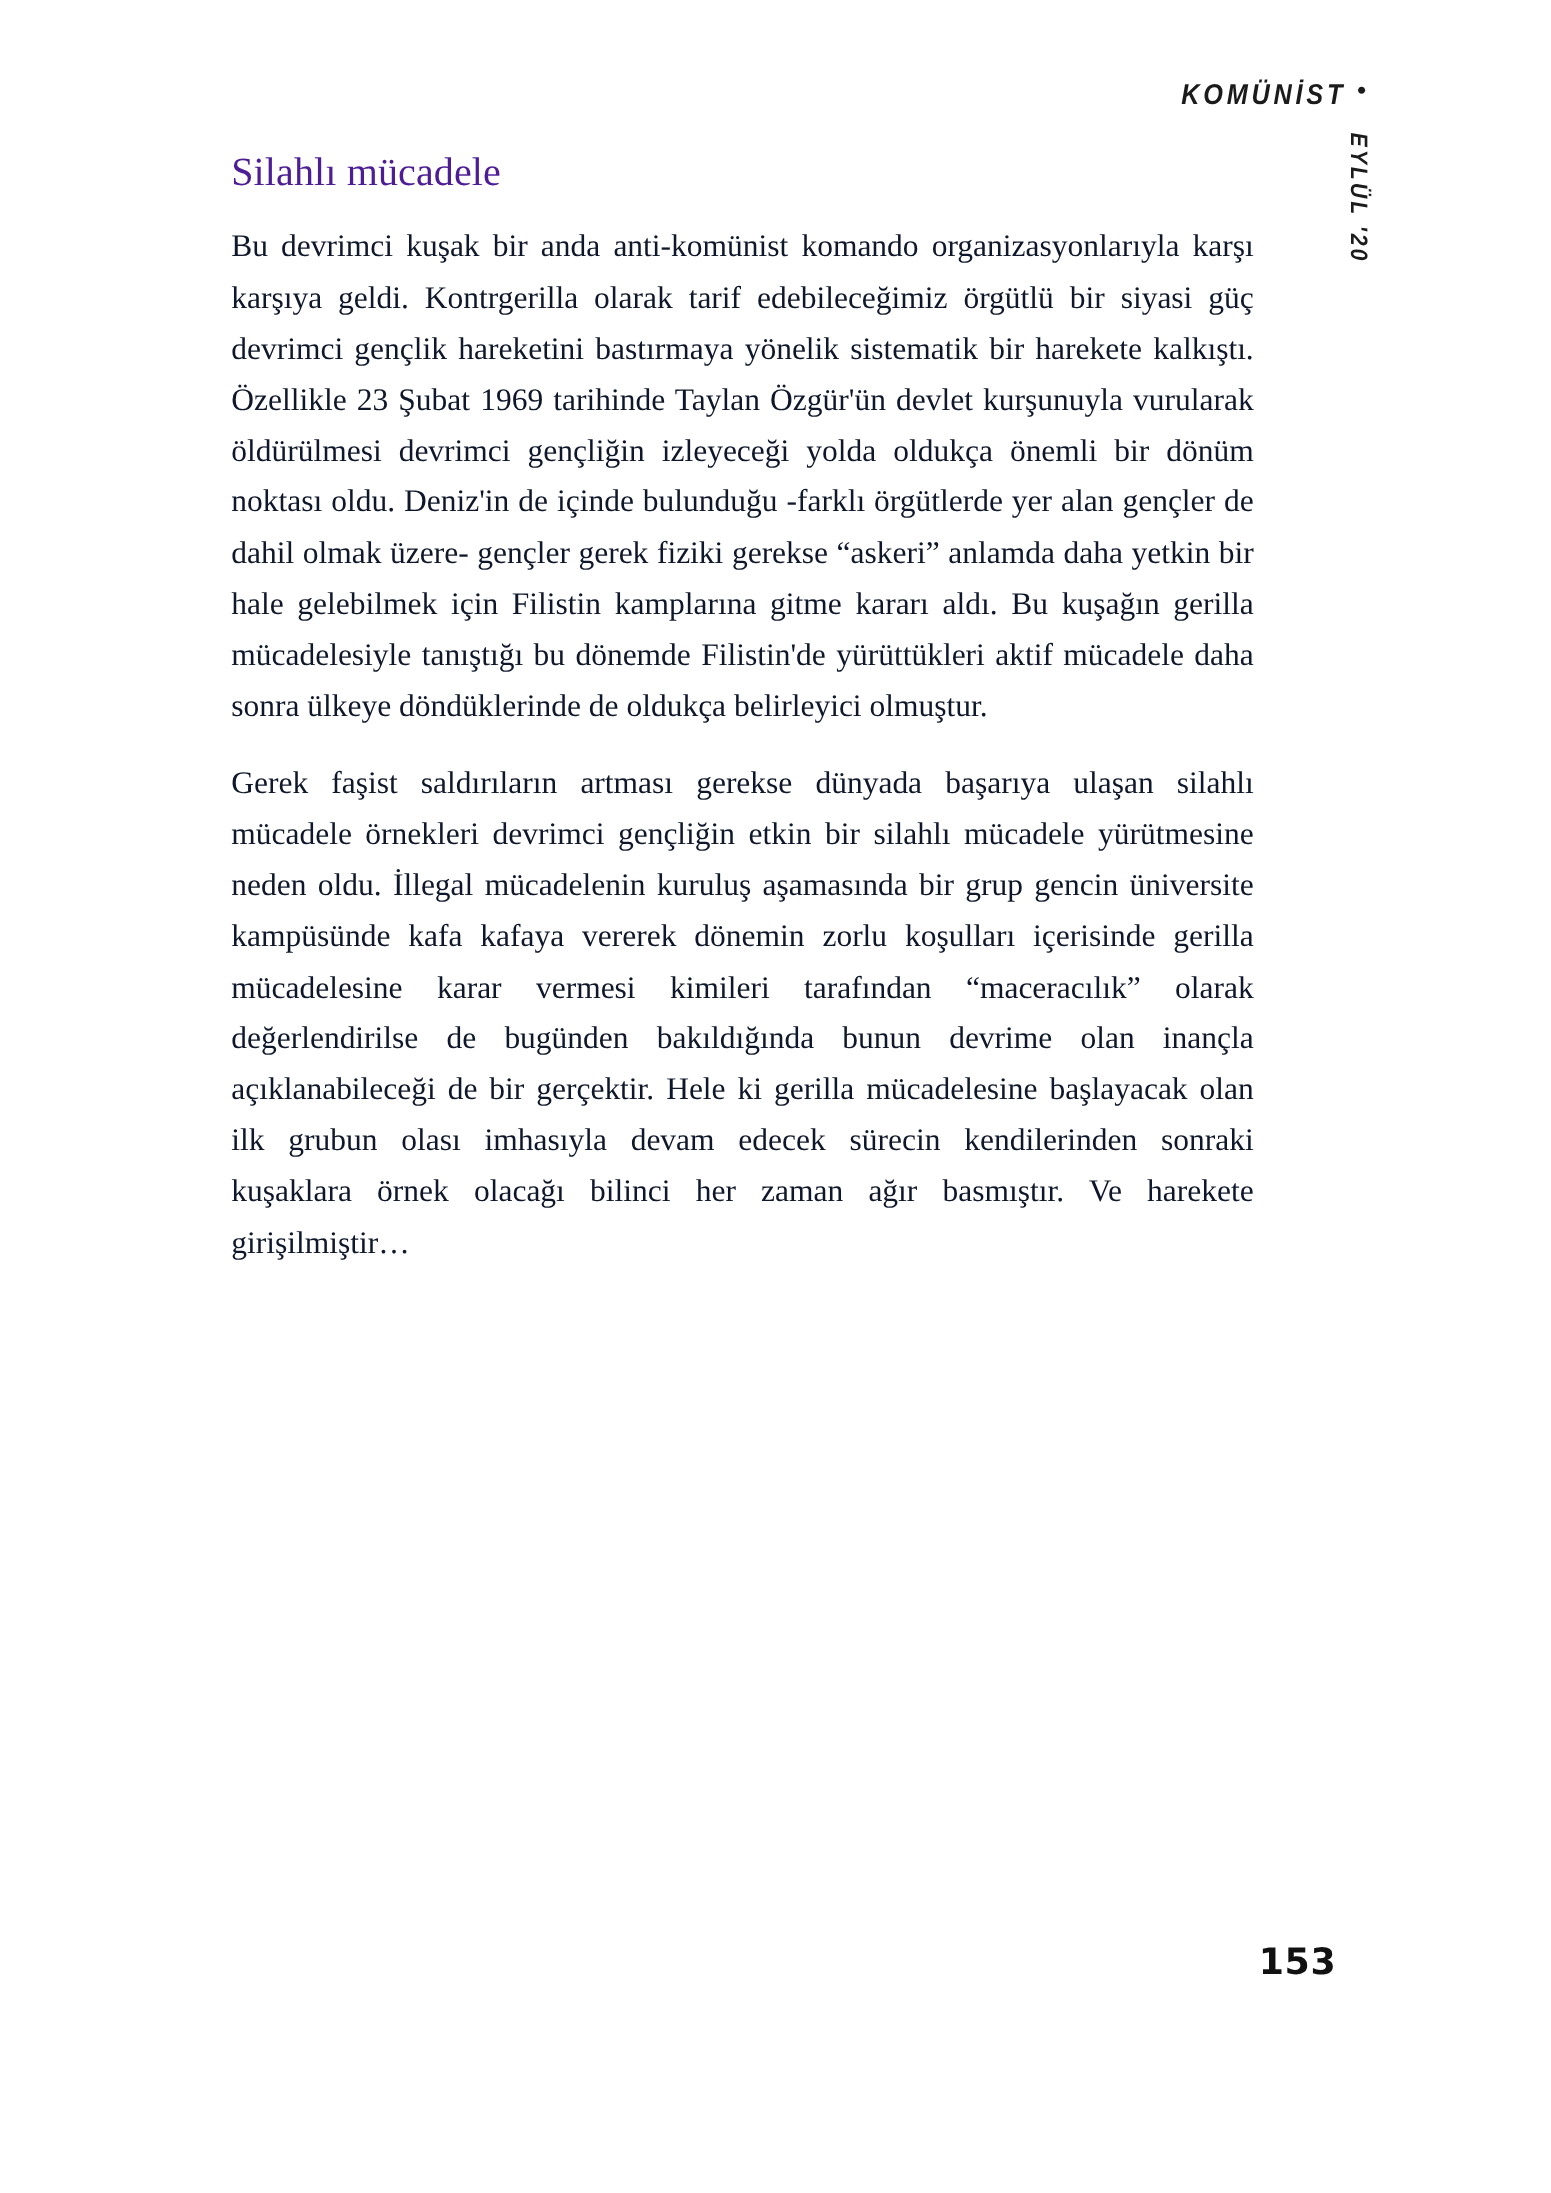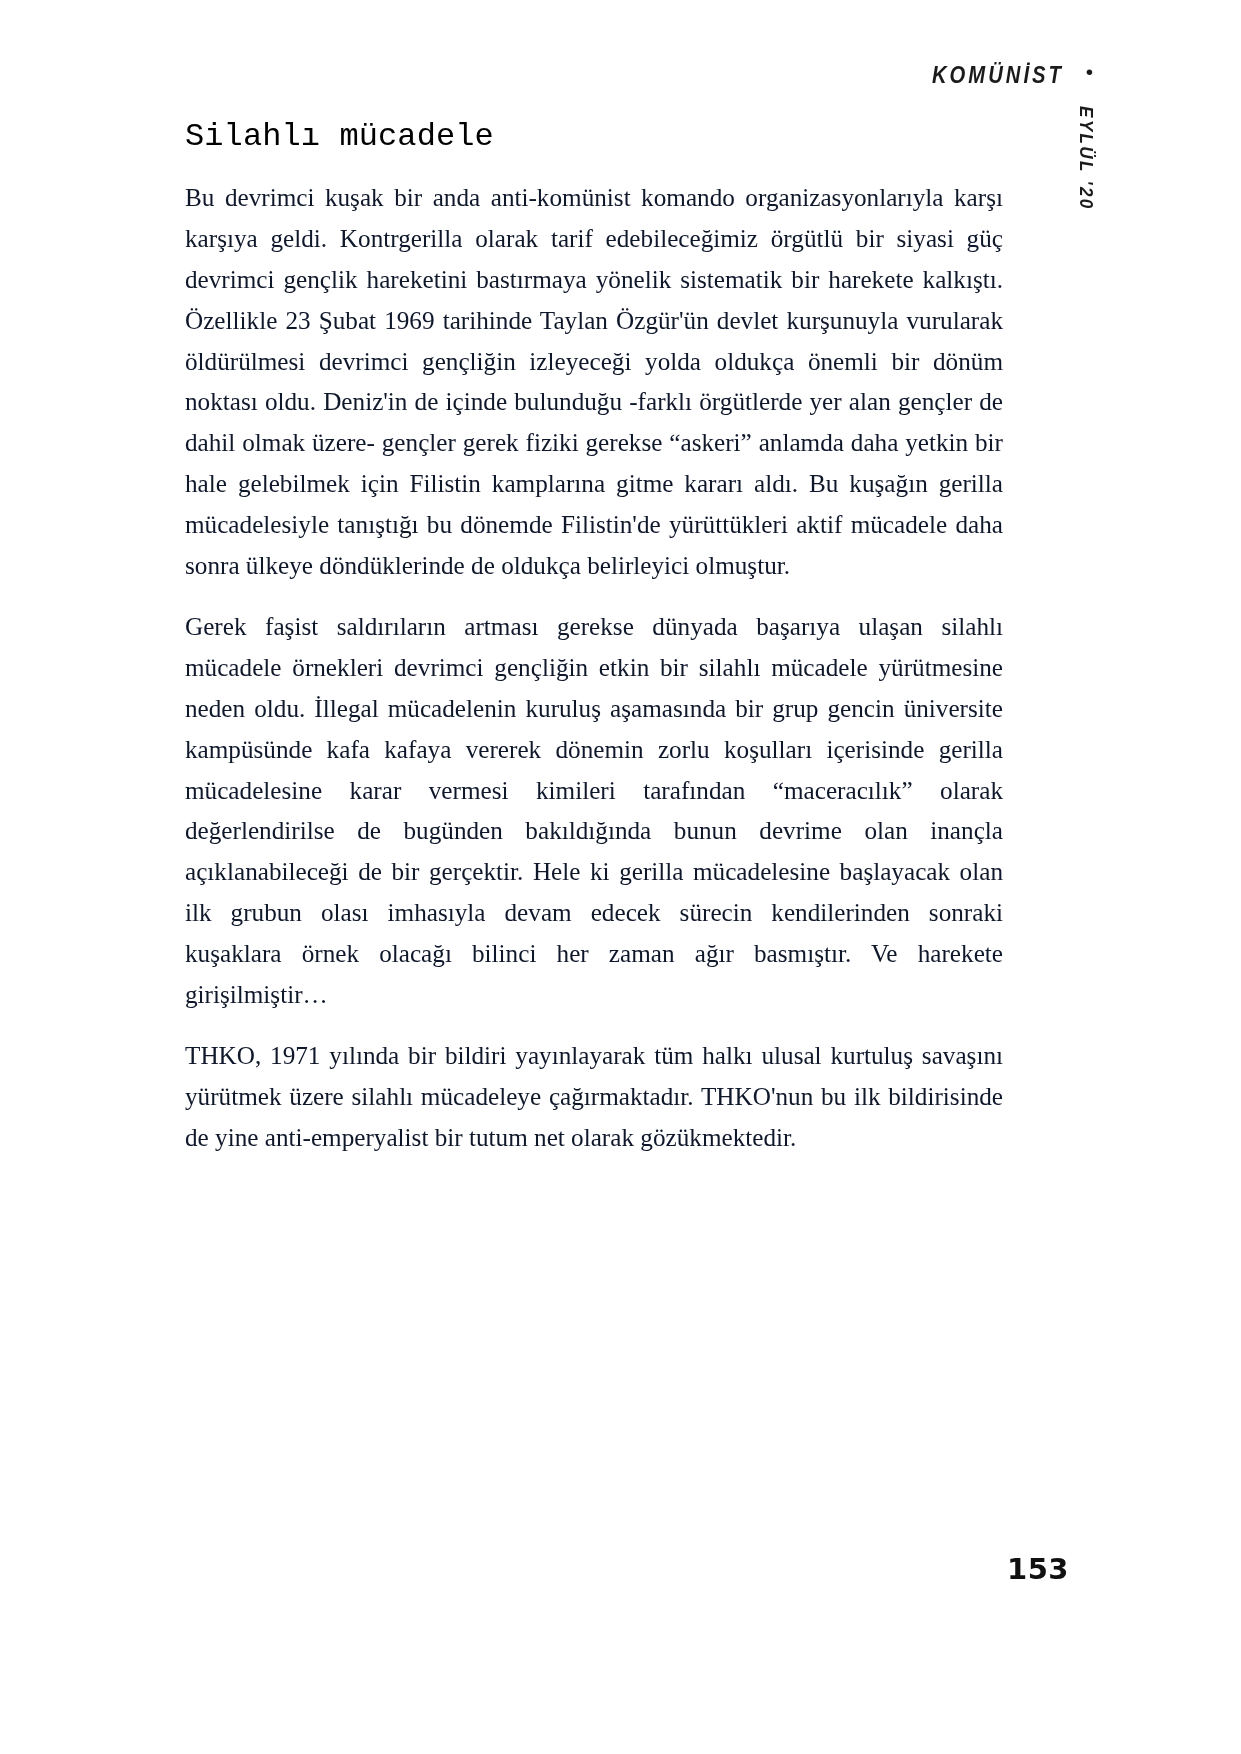--- a/index.html
+++ b/index.html
@@ -23,21 +23,20 @@
     inset: 0;
   }
 
   
   .running-head {
     position: absolute;
     top: 62px;
     right: 148px;
     display: flex;
     align-items: baseline;
-    gap: 13px;
     white-space: nowrap;
   }
   .running-head-title {
     font-family: "Liberation Sans", "DejaVu Sans", sans-serif;
     font-weight: 700;
     font-style: italic;
     font-size: 23px;
     letter-spacing: 3.4px;
     color: #1b1b1b;
     transform: scaleX(0.88);
@@ -76,26 +75,26 @@
 
   
   .column {
     position: absolute;
     left: 185px;
     top: 118px;
     width: 818px;
   }
 
   .section-heading {
-    font-family: Liberation Mono, monospace;
+    font-family: Liberation Serif, serif;
     font-weight: 400;
     font-size: 32px;
     line-height: 1.2;
     letter-spacing: 0.1px;
-    color: #000000;
+    color: #4c1d95;
     margin: 0 0 22px 0;
   }
 
   .para {
     font-size: 25.2px;
     line-height: 40.8px;
     text-align: justify;
     text-justify: inter-word;
     margin: 0 0 21px 0;
     color: #0f172a;
@@ -131,19 +130,18 @@
   <div class="running-head-date-wrap">
     <span class="running-head-date">EYLÜL '20</span>
   </div>
 
   <div class="column">
 
     <h2 class="section-heading">Silahlı mücadele</h2>
 
     <p class="para">Bu devrimci kuşak bir anda anti-komünist komando organizasyonlarıyla karşı karşıya geldi. Kontrgerilla olarak tarif edebileceğimiz örgütlü bir siyasi güç devrimci gençlik hareketini bastırmaya yönelik sistematik bir harekete kalkıştı. Özellikle 23 Şubat 1969 tarihinde Taylan Özgür'ün devlet kurşunuyla vurularak öldürülmesi devrimci gençliğin izleyeceği yolda oldukça önemli bir dönüm noktası oldu. Deniz'in de içinde bulunduğu -farklı örgütlerde yer alan gençler de dahil olmak üzere- gençler gerek fiziki gerekse “askeri” anlamda daha yetkin bir hale gelebilmek için Filistin kamplarına gitme kararı aldı. Bu kuşağın gerilla mücadelesiyle tanıştığı bu dönemde Filistin'de yürüttükleri aktif mücadele daha sonra ülkeye döndüklerinde de oldukça belirleyici olmuştur.</p>
     <p class="para">Gerek faşist saldırıların artması gerekse dünyada başarıya ulaşan silahlı mücadele örnekleri devrimci gençliğin etkin bir silahlı mücadele yürütmesine neden oldu. İllegal mücadelenin kuruluş aşamasında bir grup gencin üniversite kampüsünde kafa kafaya vererek dönemin zorlu koşulları içerisinde gerilla mücadelesine karar vermesi kimileri tarafından “maceracılık” olarak değerlendirilse de bugünden bakıldığında bunun devrime olan inançla açıklanabileceği de bir gerçektir. Hele ki gerilla mücadelesine başlayacak olan ilk grubun olası imhasıyla devam edecek sürecin kendilerinden sonraki kuşaklara örnek olacağı bilinci her zaman ağır basmıştır. Ve harekete girişilmiştir…</p>
-    <p class="para">THKO, 1971 yılında bir bildiri yayınlayarak tüm halkı ulusal kurtuluş savaşını yürütmek üzere silahlı mücadeleye çağırmaktadır. THKO'nun bu ilk bildirisinde de yine anti-emperyalist bir tutum net olarak gözükmektedir.</p>
 
   </div>
 
   <div class="folio">153</div>
 
 </div>
 
 </body></html>

